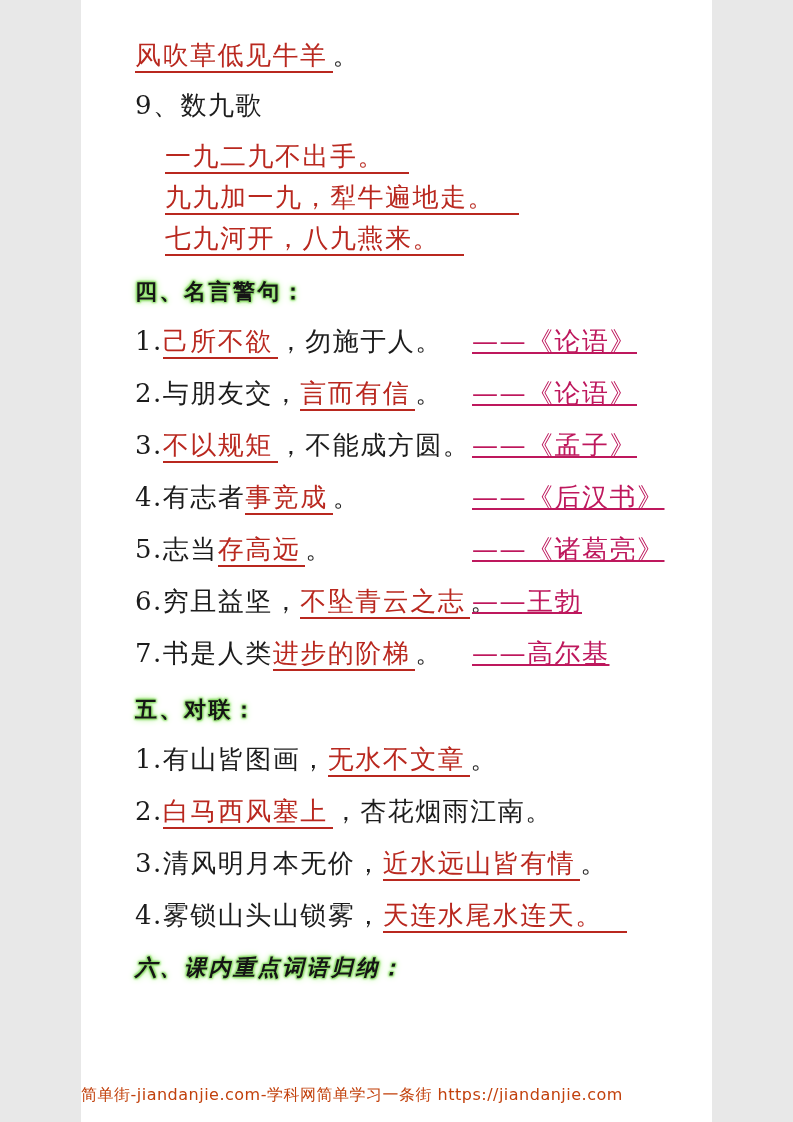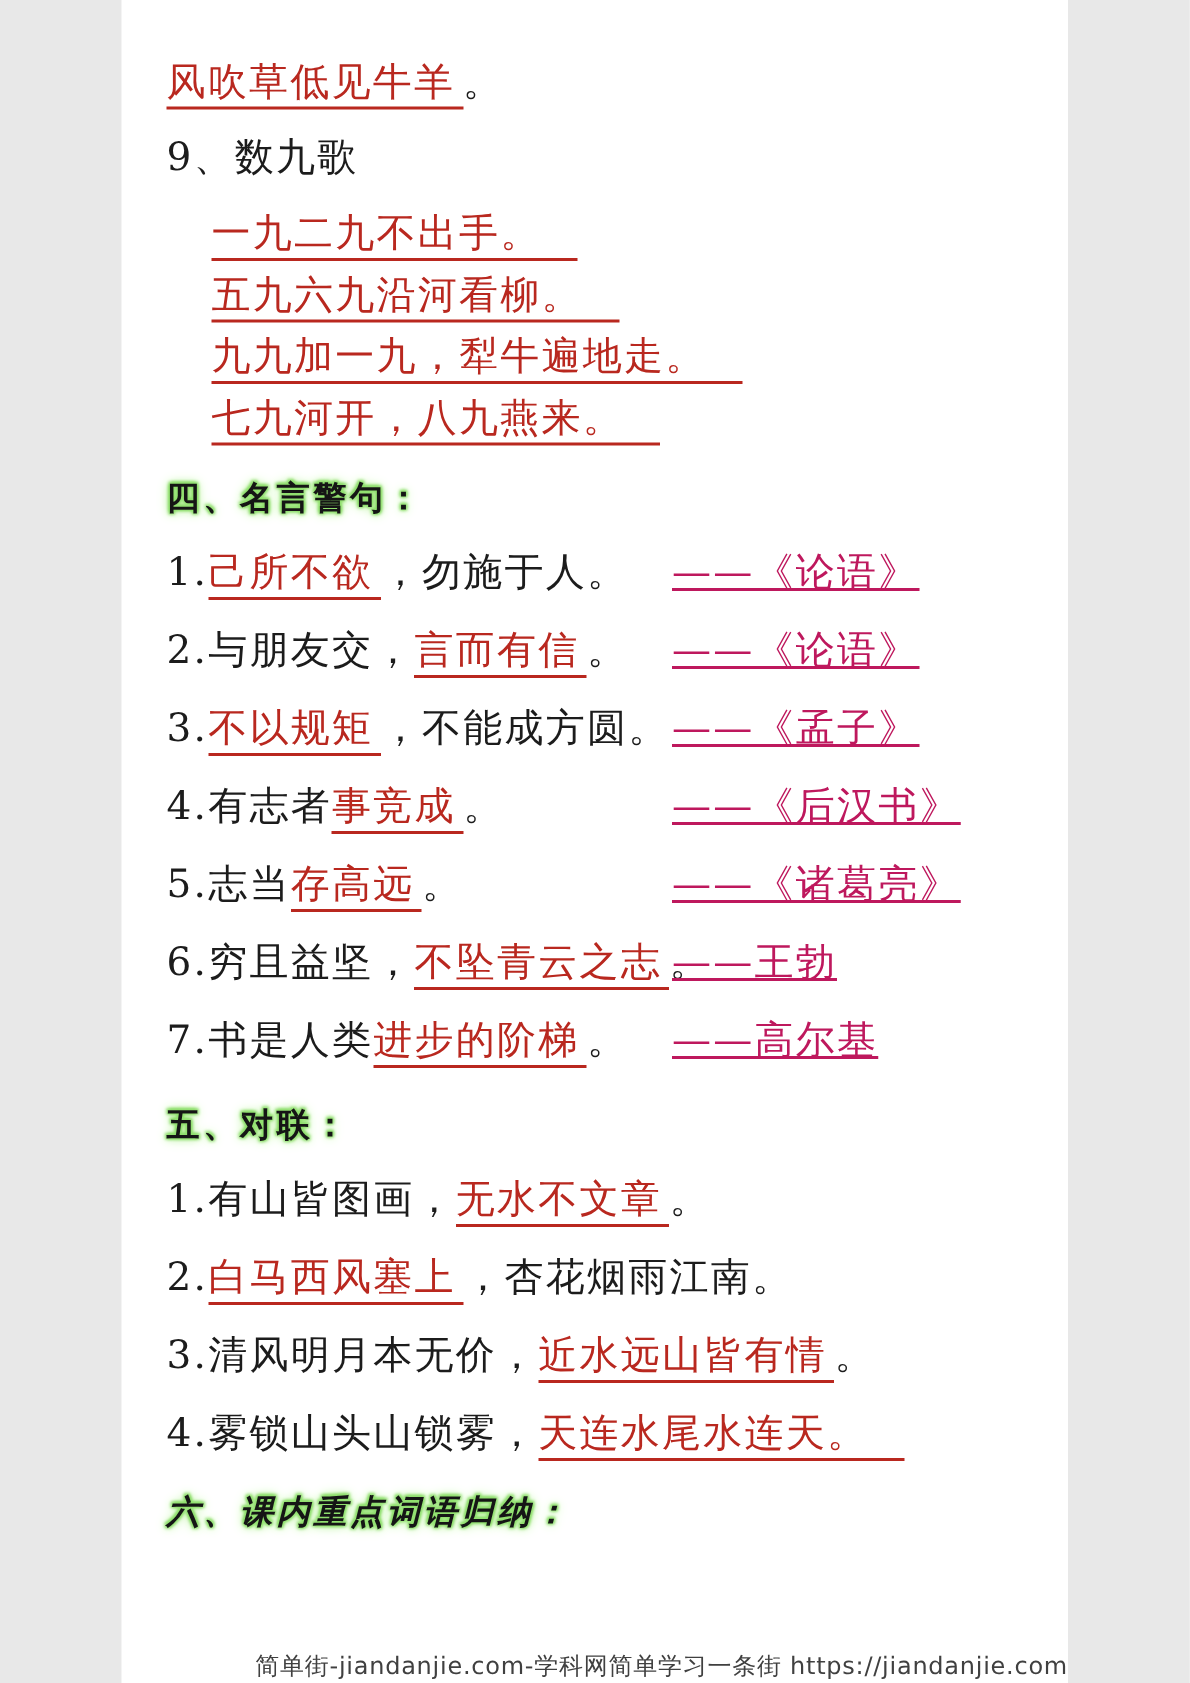--- a/index.html
+++ b/index.html
@@ -3,21 +3,21 @@
 <meta charset="utf-8">
 <style>
   html,body{margin:0;padding:0;background:#e8e8e8;}
   .page{
     position:relative;
     width:631px;height:1122px;
     margin:0 auto;
     background:#ffffff;
     overflow:hidden;
     box-sizing:border-box;
-    padding:30px 30px 0 30px;
+    padding:30px 30px 0 54px;
     font-family:"DejaVu Serif","Liberation Serif",serif;
     font-size:26px;
     color:#1c1c1c;
     letter-spacing:1.5px;
   }
   .line{line-height:50px;white-space:nowrap;}
   .red-u{
     color:#b9281f;
     border-bottom:2px solid #b9281f;
     padding-bottom:1px;
@@ -53,42 +53,41 @@
   .attr{
     position:absolute;
     left:337px;
     top:0;
     color:#be185d;
     text-decoration:underline;
   }
   .footer{
     position:absolute;
     left:0;right:0;
-    bottom:0;
-    text-align:right;
+    bottom:16px;
+    text-align:left;
     font-family:"DejaVu Sans","Liberation Sans",sans-serif;
     font-size:16px;
     letter-spacing:0.5px;
-    color:#404040;
+    color:#c2410c;
   }
 </style>
 </head>
 <body>
 
 <div class="page">
 
   <div class="line">
     <span class="red-u">风吹草低见牛羊</span><span>。</span>
   </div>
 
   <div class="line">9、数九歌</div>
 
   <div class="verses">
     <div class="verse"><span class="red-u ext">一九二九不出手。</span></div>
-    <div class="verse"><span class="red-u ext">五九六九沿河看柳。</span></div>
     <div class="verse"><span class="red-u ext">九九加一九，犁牛遍地走。</span></div>
     <div class="verse"><span class="red-u ext">七九河开，八九燕来。</span></div>
   </div>
 
   <div class="heading h4">四、名言警句：</div>
 
   <div>
     <div class="row">
       <span>1.</span><span></span><span class="red-u">己所不欲</span><span>，勿施于人。</span>
       <span class="attr">——《论语》</span>

